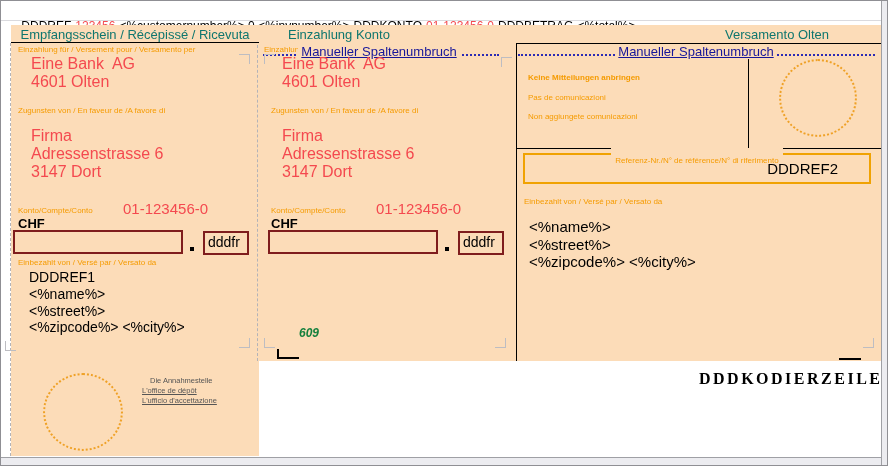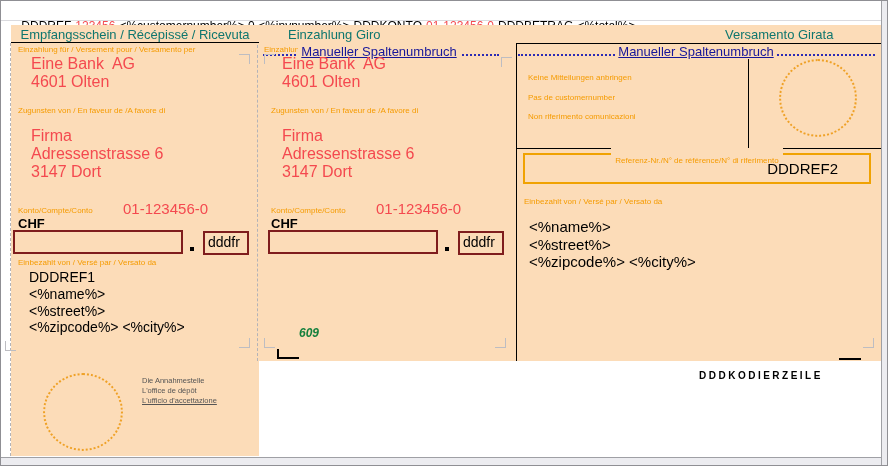--- a/index.html
+++ b/index.html
@@ -25,21 +25,21 @@
   .obox  { position:absolute; border:2px solid #7f1d1d; box-sizing:border-box; background:transparent; }
   .line  { position:absolute; background:#000; }
   .gdash { position:absolute; width:0; border-left:1px dashed #b3b3b8; }
   .gthin { position:absolute; height:1px; background:#dadade; }
   .dotline { position:absolute; border-top:2px dotted #2a2ab4; }
   .cbm   { font-size:13px; color:#16169a; text-align:center; }
   .cbm span { background:#fcdcb8; padding:0 3px; text-decoration:underline; }
   .circle { position:absolute; border:2px dotted #efa126; border-radius:50%; box-sizing:border-box; }
   .dot   { position:absolute; width:4px; height:4px; background:#000; }
   .cmark { position:absolute; width:10px; height:9px; }
-  .code  { font-family:Liberation Sans, sans-serif; font-weight:bold; font-size:10px; letter-spacing:2.5px; color:#000; }
+  .code  { font-family:Liberation Serif, serif; font-weight:bold; font-size:16px; letter-spacing:2.5px; color:#000; }
   .num609 { font-size:12px; font-weight:bold; color:#15803d;font-style:italic; }
   .refbox { position:absolute; border:2px solid #f0a202; box-sizing:border-box; }
   .refbox .leg { position:absolute; left:0; right:0; top:-6px; text-align:center; }
   .refbox .leg span { background:#fcdcb8; padding:8px 4px; font-size:8px; color:#f59b00;text-align:right; }
   .refbox .val { position:absolute; right:31px; top:5px; font-size:15px; color:#000; }
   .gutter-r { position:absolute; left:880px; top:0; width:8px; height:466px; background:#ececf0; border-left:1px solid #9fa0a5; box-sizing:border-box; }
   .gutter-b { position:absolute; left:0; top:456px; width:880px; height:10px; background:#ececf0; border-top:1px solid #9fa0a5; box-sizing:border-box; }
 </style>
 </head>
 <body>
@@ -48,22 +48,22 @@
 
   <div class="t top12" style="left:7px; top:4px;">
     <span>DDDREF</span><span class="topred">123456</span><span>&lt;%customernumber%&gt; 0 &lt;%invnumber%&gt;</span><span>DDDKONTO</span><span class="topred">01-123456-0</span><span>DDDBETRAG</span><span>&lt;%total%&gt;</span>
   </div>
   <div class="gthin" style="left:0; top:19px; width:880px;"></div>
 
   <div class="orange-area" style="left:10px; top:24px; width:248px; height:431px;"></div>
   <div class="orange-area" style="left:258px; top:24px; width:622px; height:336px;"></div>
 
   <div class="t hdr" style="left:10px; top:26px; width:248px; text-align:center;">Empfangsschein / Récépissé / Ricevuta</div>
-  <div class="t hdr" style="left:287px; top:26px;">Einzahlung Giro</div>
-  <div class="t hdr" style="left:724px; top:26px;">Versamento Girata</div>
+  <div class="t hdr" style="left:287px; top:26px;">Einzahlung Konto</div>
+  <div class="t hdr" style="left:724px; top:26px;">Versamento Olten</div>
 
   <div class="line" style="left:10px; top:41px; width:248px; height:1px;"></div>
   <div class="line" style="left:515px; top:42px; width:365px; height:1px;"></div>
   <div class="line" style="left:515px; top:42px; width:1px; height:318px;"></div>
   <div class="line" style="left:747px; top:42px; width:1px; height:106px;"></div>
   <div class="line" style="left:515px; top:147px; width:365px; height:1px;"></div>
 
   <div class="gdash" style="left:9px; top:42px; height:413px;"></div>
   <div class="gdash" style="left:256px; top:44px; height:316px;"></div>
 
@@ -81,22 +81,22 @@
   <div class="dot" style="left:189px; top:246px;"></div>
   <div class="obox" style="left:202px; top:230px; width:46px; height:24px;">
     <div class="t blk14" style="left:3px; top:1px;">dddfr</div>
   </div>
   <div class="t lbl" style="left:17px; top:257px;">Einbezahlt von / Versé par / Versato da</div>
   <div class="t blk14" style="left:28px; top:268px;">DDDREF1</div>
   <div class="t blk14" style="left:28px; top:285px;">&lt;%name%&gt;</div>
   <div class="t blk14" style="left:28px; top:302px;">&lt;%street%&gt;</div>
   <div class="t blk14" style="left:28px; top:318px;">&lt;%zipcode%&gt; &lt;%city%&gt;</div>
   <div class="circle" style="left:42px; top:372px; width:80px; height:78px;"></div>
-  <div class="t tiny" style="left:141px; top:375px;">Die Annahmestelle</div>
-  <div class="t tiny" style="left:141px; top:385px;">L'office de dépôt</div>
+  <div class="t tiny" style="left:149px; top:375px;">Die Annahmestelle</div>
+  <div class="t tiny" style="left:141px; top:385px;text-decoration:underline;">L'office de dépôt</div>
   <div class="t tiny" style="left:141px; top:395px;text-decoration:underline;">L'ufficio d'accettazione</div>
 
   <div class="t lbl" style="left:263px; top:44px;">Einzahlung für / Versement pour / Versamento per</div>
   <div class="dotline" style="left:262px; top:53px; width:236px;"></div>
   <div class="t cbm" style="left:258px; top:43px; width:240px; white-space:normal;"><span>Manueller Spaltenumbruch</span></div>
   <div class="t red" style="left:281px; top:54px;">Eine Bank  AG</div>
   <div class="t red" style="left:281px; top:72px;">4601 Olten</div>
   <div class="t lbl" style="left:270px; top:105px;">Zugunsten von / En faveur de /A favore di</div>
   <div class="t red" style="left:281px; top:126px;">Firma</div>
   <div class="t red" style="left:281px; top:144px;">Adressenstrasse 6</div>
@@ -108,23 +108,23 @@
   <div class="dot" style="left:444px; top:246px;"></div>
   <div class="obox" style="left:457px; top:230px; width:46px; height:24px;">
     <div class="t blk14" style="left:3px; top:1px;">dddfr</div>
   </div>
   <div class="t num609" style="left:298px; top:325px;">609</div>
   <div class="line" style="left:276px; top:348px; width:2px; height:10px;"></div>
   <div class="line" style="left:276px; top:356px; width:22px; height:2px;"></div>
 
   <div class="dotline" style="left:517px; top:53px; width:357px;"></div>
   <div class="t cbm" style="left:515px; top:43px; width:360px; white-space:normal;"><span>Manueller Spaltenumbruch</span></div>
-  <div class="t lbl" style="left:527px; top:72px;">Keine Mitteilungen anbringen</div>
-  <div class="t lbl" style="left:527px; top:92px;">Pas de customernumber</div>
-  <div class="t lbl" style="left:527px; top:111px;">Non riferimento comunicazioni</div>
+  <div class="t lbl" style="left:527px; top:72px;font-weight:bold;">Keine Mitteilungen anbringen</div>
+  <div class="t lbl" style="left:527px; top:92px;">Pas de comunicazioni</div>
+  <div class="t lbl" style="left:527px; top:111px;">Non aggiungete comunicazioni</div>
   <div class="circle" style="left:778px; top:58px; width:78px; height:78px;"></div>
 
   <div class="refbox" style="left:522px; top:152px; width:348px; height:31px;">
     <div class="leg"><span>Referenz-Nr./N° de référence/N° di riferimento</span></div>
     <div class="val">DDDREF2</div>
   </div>
 
   <div class="t lbl" style="left:523px; top:196px;">Einbezahlt von / Versé par / Versato da</div>
   <div class="t blk15" style="left:528px; top:217px;">&lt;%name%&gt;</div>
   <div class="t blk15" style="left:528px; top:235px;">&lt;%street%&gt;</div>

